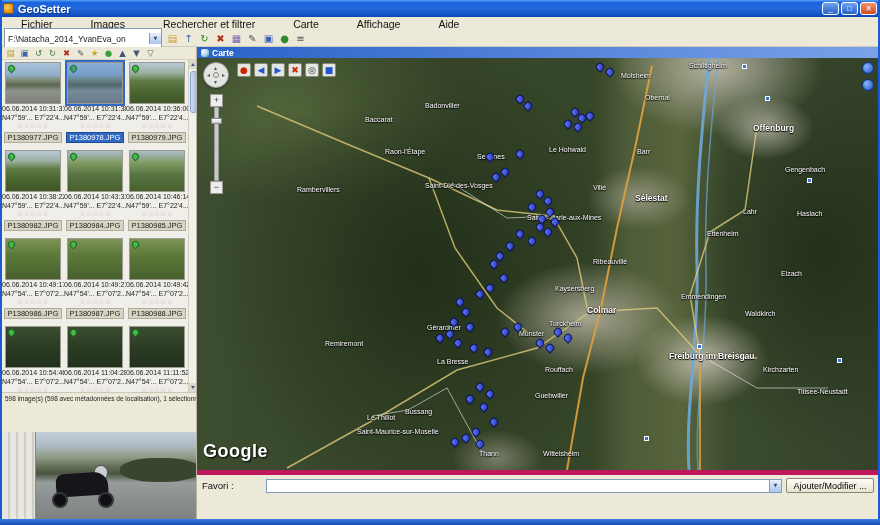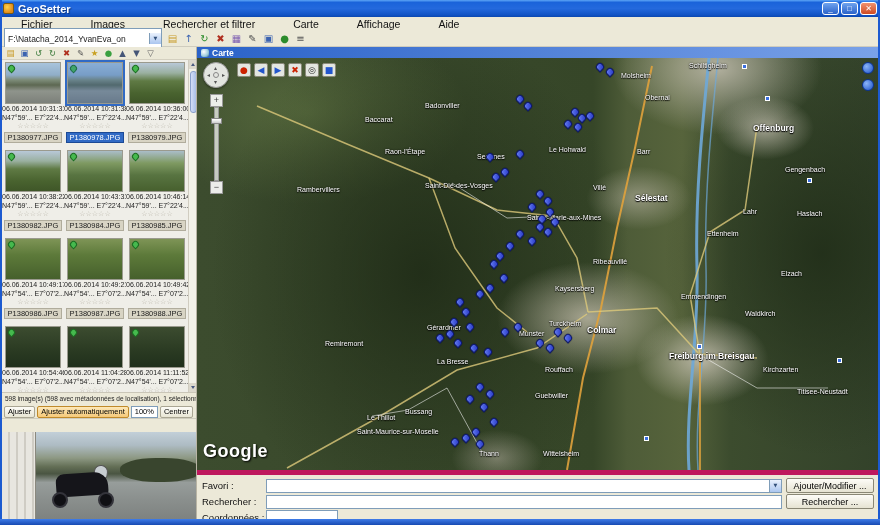--- a/index.html
+++ b/index.html
@@ -324,26 +324,20 @@
 
 <div class="thumb-scrollbar">
   <div class="sb-btn up"></div>
   <div class="sb-thumb"></div>
   <div class="sb-btn down"></div>
 </div>
 
 <div class="status-line">598 image(s) (598 avec métadonnées de localisation), 1 sélectionnée(s)</div>
 
 <div class="preview-panel">
-  <div class="preview-toolbar">
-    <span class="pv-btn">Ajuster</span>
-    <span class="pv-btn active">Ajuster automatiquement</span>
-    <span class="pv-zoom">100%</span>
-    <span class="pv-btn">Centrer</span>
-  </div>
   <div class="preview-img">
     <div class="pv-wall"></div>
     <div class="pv-hedge"></div>
     <div class="moto-shield"></div>
     <div class="moto-body"></div>
     <div class="moto-wheel rear"></div>
     <div class="moto-wheel front"></div>
   </div>
 </div>
 
@@ -390,21 +384,21 @@
       <div class="map-label" style="left: 584px; top: 212px;">Elzach</div>
       <div class="map-label" style="left: 484px; top: 235px;">Emmendingen</div>
       <div class="map-label" style="left: 548px; top: 252px;">Waldkirch</div>
       <div class="map-label" style="left: 440px; top: 90px;">Barr</div>
       <div class="map-label" style="left: 396px; top: 126px;">Villé</div>
       <div class="map-label big" style="left: 438px; top: 136px; text-align: center;">Sélestat</div>
       <div class="map-label" style="left: 330px; top: 156px;">Sainte-Marie-aux-Mines</div>
       <div class="map-label" style="left: 396px; top: 200px;">Ribeauvillé</div>
       <div class="map-label" style="left: 358px; top: 227px;">Kaysersberg</div>
       <div class="map-label" style="left: 352px; top: 262px;">Turckheim</div>
-      <div class="map-label big" style="left: 390px; top: 248px; margin-top: 20px;">Colmar</div>
+      <div class="map-label big" style="left: 390px; top: 248px;">Colmar</div>
       <div class="map-label" style="left: 322px; top: 272px;">Munster</div>
       <div class="map-label" style="left: 230px; top: 266px;">Gérardmer</div>
       <div class="map-label" style="left: 240px; top: 300px;">La Bresse</div>
       <div class="map-label" style="left: 128px; top: 282px;">Remiremont</div>
       <div class="map-label" style="left: 170px; top: 356px;">Le Thillot</div>
       <div class="map-label" style="left: 208px; top: 350px;">Bussang</div>
       <div class="map-label" style="left: 160px; top: 370px;">Saint-Maurice-sur-Moselle</div>
       <div class="map-label" style="left: 348px; top: 308px;">Rouffach</div>
       <div class="map-label" style="left: 338px; top: 334px;">Guebwiller</div>
       <div class="map-label" style="left: 282px; top: 392px;">Thann</div>
@@ -512,25 +506,16 @@
 
 <div class="map-form">
   <div class="form-row r1">
     <span class="form-label">Favori :</span>
     <span class="form-input">
       <span style="flex:1"></span>
       <span class="combo-arrow icon-font">▼</span>
     </span>
     <button class="form-btn">Ajouter/Modifier ...</button>
   </div>
-  <div class="form-row r2">
-    <span class="form-label">Rechercher :</span>
-    <span class="form-input"></span>
-    <button class="form-btn">Rechercher ...</button>
-  </div>
-  <div class="form-row r3">
-    <span class="form-label">Coordonnées :</span>
-    <span class="form-input small"></span>
-  </div>
 </div>
 
 <div class="win-frame"></div>
 <div class="win-bottom"></div>
 
 </body></html>

